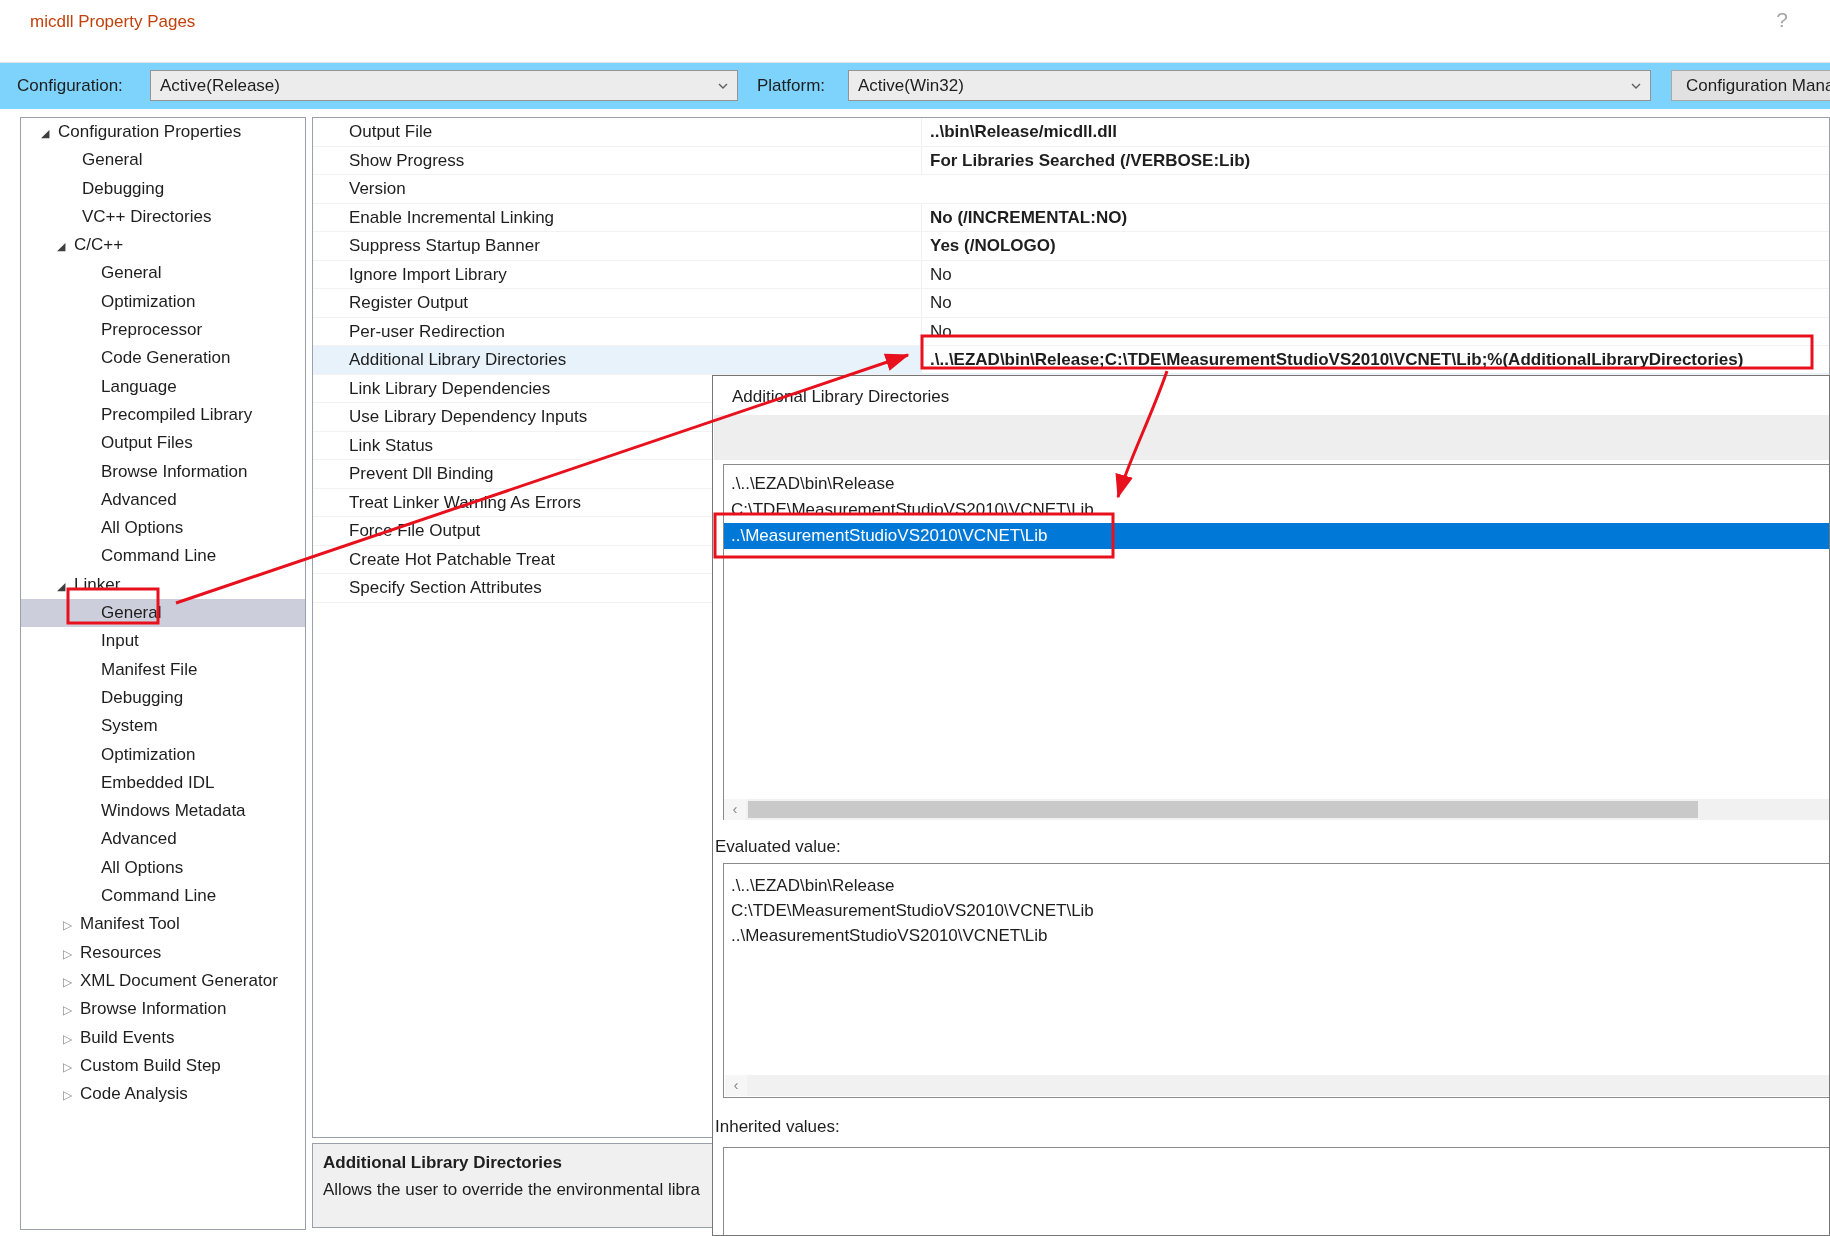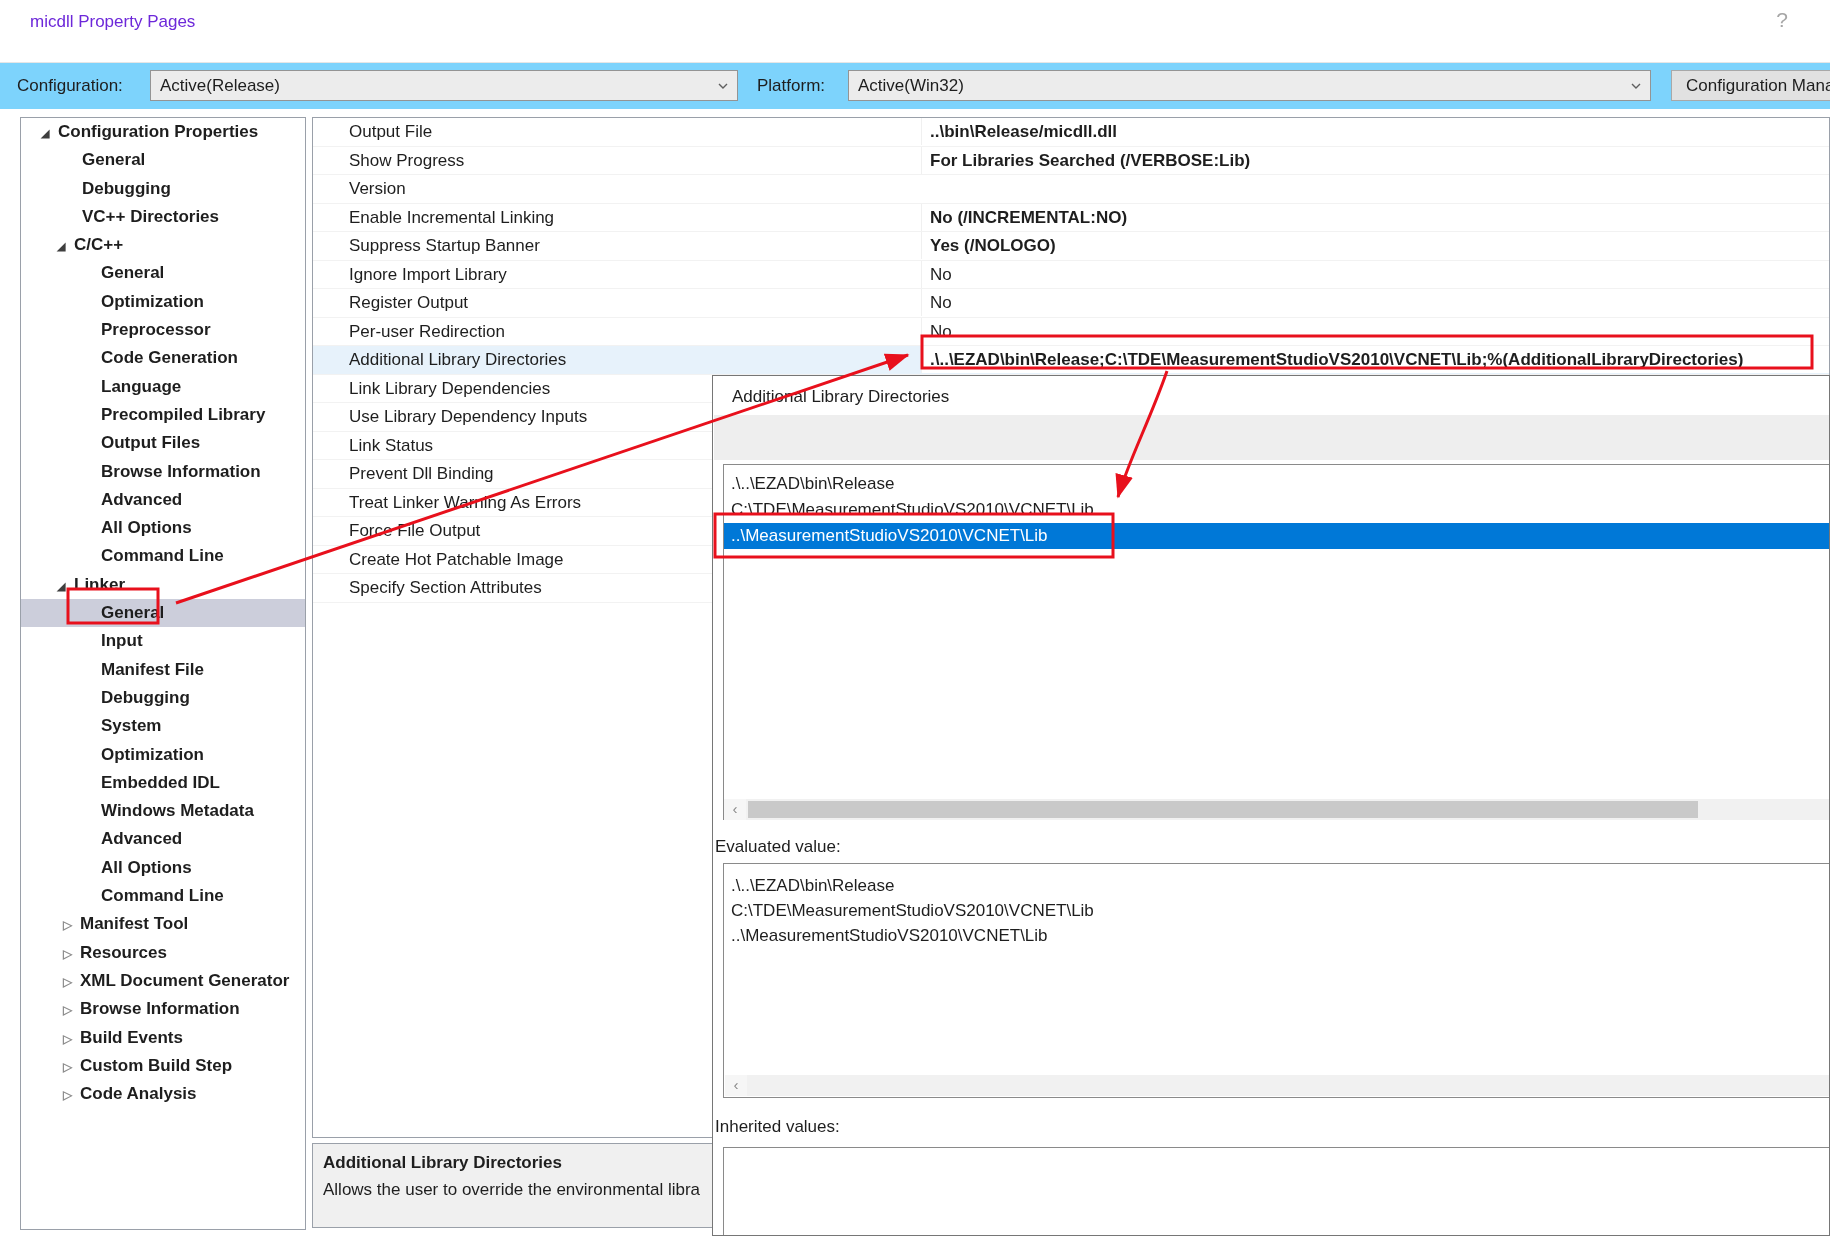--- a/index.html
+++ b/index.html
@@ -1,34 +1,34 @@
 <!DOCTYPE html>
 <html><head>
 <meta charset="utf-8">
 <style>
   html,body{margin:0;padding:0;background:#fff;}
   #screen{position:relative;width:1830px;height:1236px;overflow:hidden;
           font-family:"Liberation Sans",sans-serif;font-size:17px;color:#1e1e1e;background:#fff;}
   
   .titlebar{position:absolute;left:0;top:0;width:1830px;height:62px;background:#fff;}
-  .wtitle{position:absolute;left:30px;top:12px;font-size:17px;color:#6d28d9;}
+  .wtitle{position:absolute;left:30px;top:12px;font-size:17px;color:#c2410c;}
   .helpq{position:absolute;left:1765px;top:8px;width:34px;text-align:center;font-size:21px;color:#a6a6a6;}
   
   .band{position:absolute;left:0;top:62px;width:1830px;height:46px;background:#7dd3fc;border-top:1px solid #e6e6e6;}
   .bandlabel{position:absolute;top:0;height:46px;line-height:46px;color:#1e1e1e;}
   .combo{position:absolute;top:7px;height:31px;background:#ececec;border:1px solid #949494;box-sizing:border-box;}
   .combo .cval{position:absolute;left:9px;top:0;line-height:29px;white-space:nowrap;text-align:right;}
   .combo .chev{position:absolute;right:8px;top:9px;width:12px;height:12px;}
   .chev svg{display:block;}
   .cfgbtn{position:absolute;left:1671px;top:7px;width:172px;height:31px;background:#e1e1e1;border:1px solid #a8a8a8;
           box-sizing:border-box;line-height:29px;padding-left:14px;white-space:nowrap;overflow:hidden;}
   
   .tree{position:absolute;left:20px;top:117px;width:286px;height:1113px;background:#fff;
         border:1px solid #9aa0a9;box-sizing:border-box;overflow:hidden;}
-  .titem{position:relative;height:28.3px;line-height:28.3px;white-space:nowrap;font-weight:bold;}
+  .titem{position:relative;height:28.3px;line-height:28.3px;white-space:nowrap;}
   .titem.sel{background:var(--treesel);}
   .titem .glyph{display:inline-block;width:17px;color:#3e3e3e;font-size:11px;}
   .titem .glyph.gcol{color:#8b8b8b;font-size:12px;}
   .titem.lvl0{padding-left:20px;}
   .titem.lvl1{padding-left:61px;}
   .titem.lvl1.haspre{padding-left:36px;}
   .titem.lvl1.hascol{padding-left:42px;}
   .titem.lvl2{padding-left:80px;}
   
   .grid{position:absolute;left:312px;top:117px;width:1518px;height:1021px;background:#fff;
@@ -194,21 +194,21 @@
       </div>
       <div class="grow">
         <span class="gname">Treat Linker Warning As Errors</span>
         <span class="gval"></span>
       </div>
       <div class="grow">
         <span class="gname">Force File Output</span>
         <span class="gval"></span>
       </div>
       <div class="grow">
-        <span class="gname">Create Hot Patchable Image</span>
+        <span class="gname">Create Hot Patchable Treat</span>
         <span class="gval"></span>
       </div>
       <div class="grow">
         <span class="gname">Specify Section Attributes</span>
         <span class="gval"></span>
       </div>
     </div>
 
   <div class="helpbox">
     <div class="helptitle">Additional Library Directories</div>

